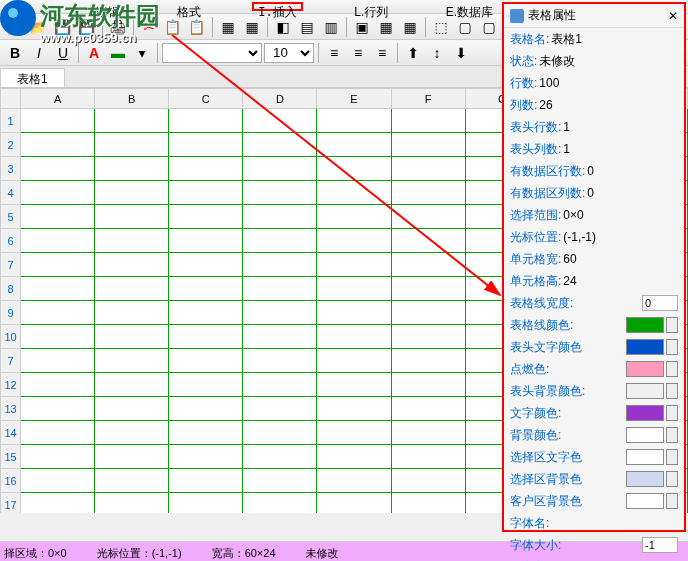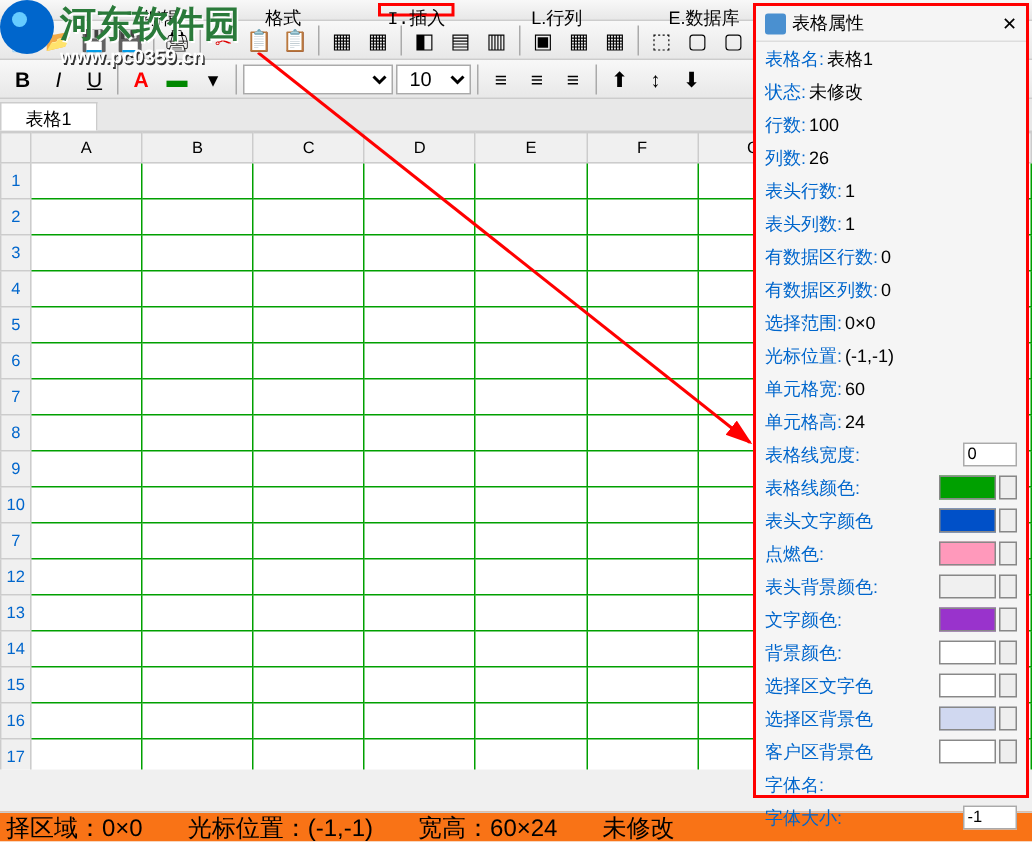--- a/index.html
+++ b/index.html
@@ -217,25 +217,25 @@
       margin-left: auto;
       font-size: 11px;
       padding-left: 2px;
     }
     .status-bar {
       position: absolute;
       bottom: 0;
       left: 0;
       right: 0;
       height: 20px;
-      background: #f97316;
+      background: #f0abfc;
       border-top: 1px solid #ccc;
       display: flex;
-      align-items: flex-start;
-      font-size: 16px;
+      align-items: flex-end;
+      font-size: 11px;
       padding: 0 4px;
       gap: 30px;
     }
     .scroll-v {
       position: absolute;
       right: 164px;
       top: 96px;
       width: 16px;
       height: 425px;
       background: #e8e8e8;

